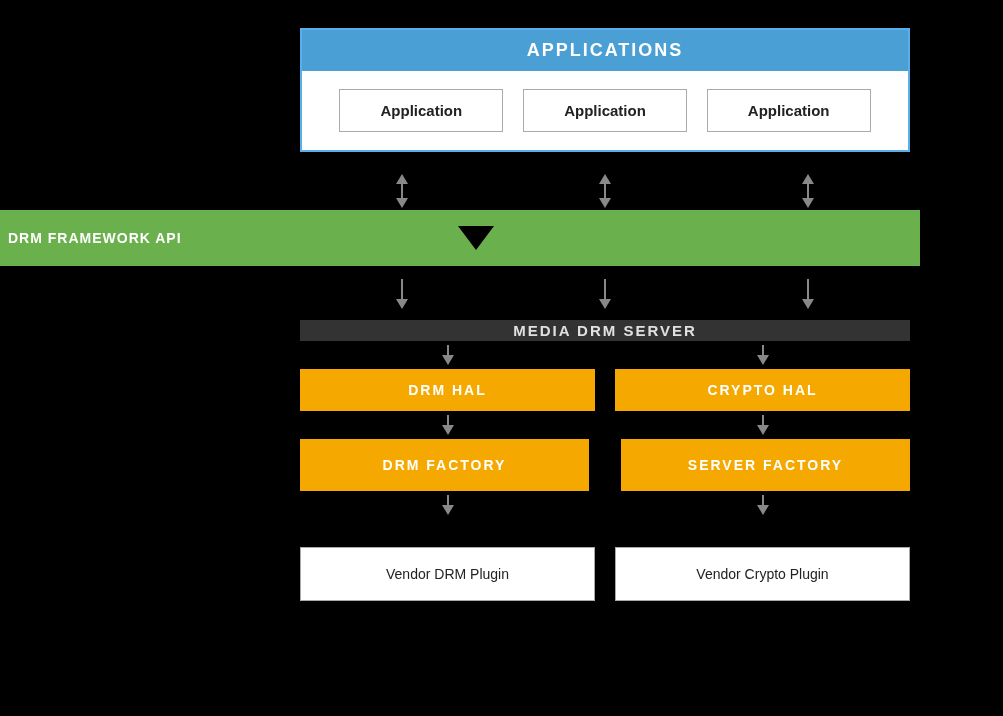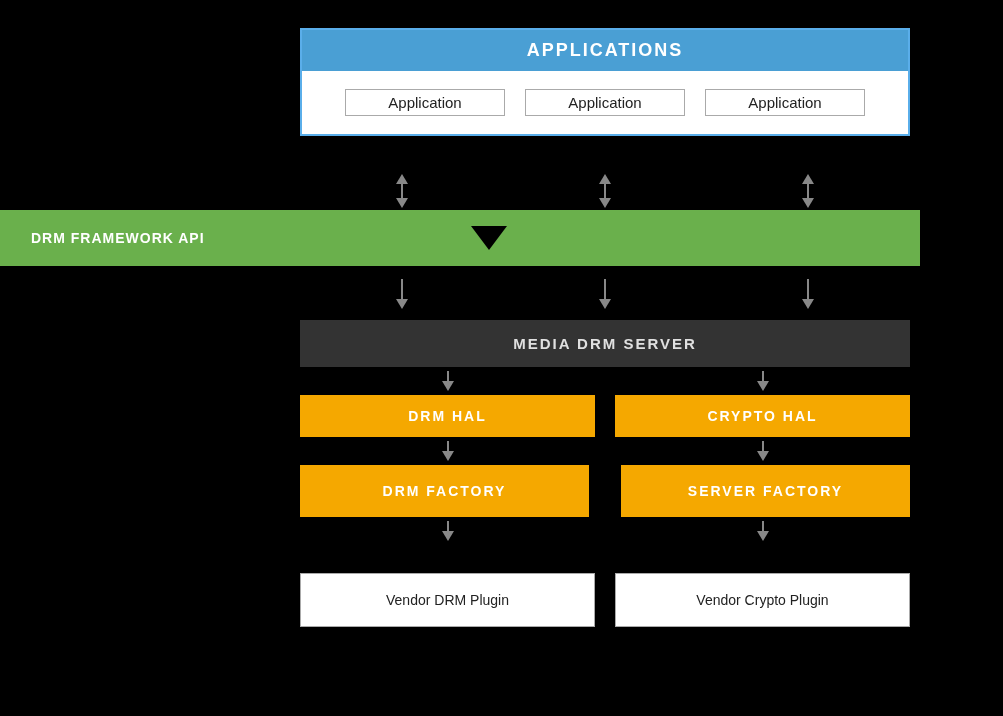--- a/index.html
+++ b/index.html
@@ -34,37 +34,38 @@
     .applications-apps {
       display: flex;
       justify-content: center;
       gap: 20px;
       padding: 18px 20px;
       background: #fff;
     }
 
     .app-box {
       border: 1.5px solid #aaa;
-      padding: 4px 40px;
+      padding: 12px 40px;
       font-size: 15px;
       color: #222;
       background: #fff;
       min-width: 160px;
       text-align: center;
+      font-weight: bold;
     }
 
     
     .media-drm-server {
       background: #333;
       color: #e0e0e0;
       text-align: center;
       font-size: 15px;
       font-weight: bold;
       letter-spacing: 2px;
-      padding: 15px;
+      padding: 2px;
       width: 100%;
     }
 
     
     .hal-row {
       display: flex;
       gap: 20px;
       width: 100%;
     }
 
@@ -166,21 +167,21 @@
       display: flex;
       align-items: center;
     }
 
     .drm-label-part {
       background: #6ab04c;
       color: #fff;
       font-size: 14px;
       font-weight: bold;
       letter-spacing: 1px;
-      padding: 0 31px;
+      padding: 0 8px;
       height: 100%;
       display: flex;
       align-items: center;
       min-width: 215px;
     }
 
     .drm-green-right {
       background: #6ab04c;
       flex: 1;
       height: 100%;

